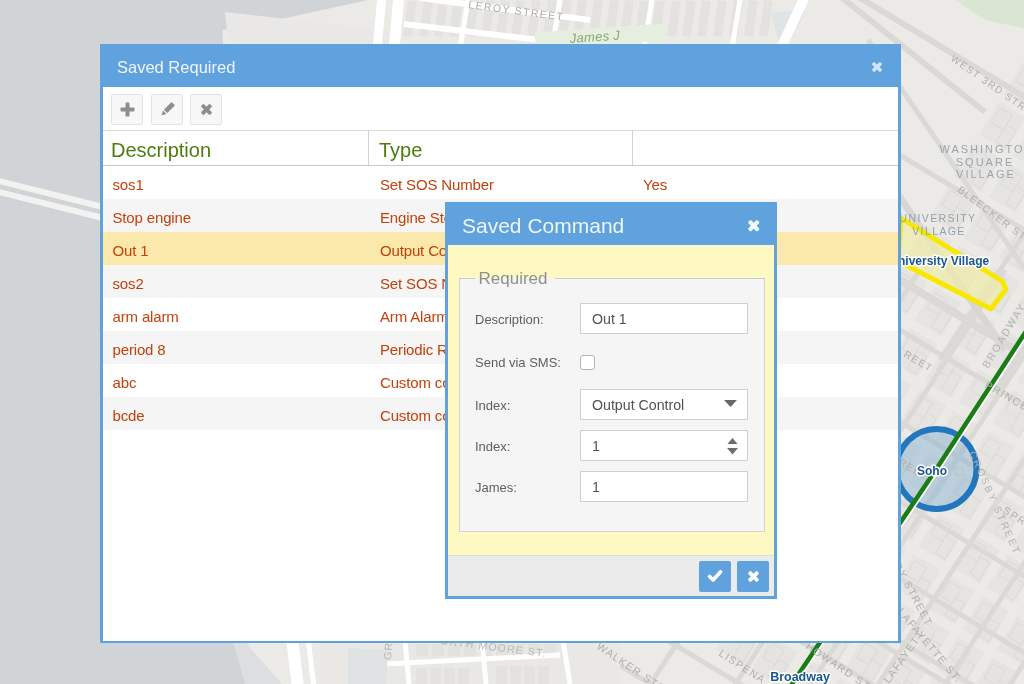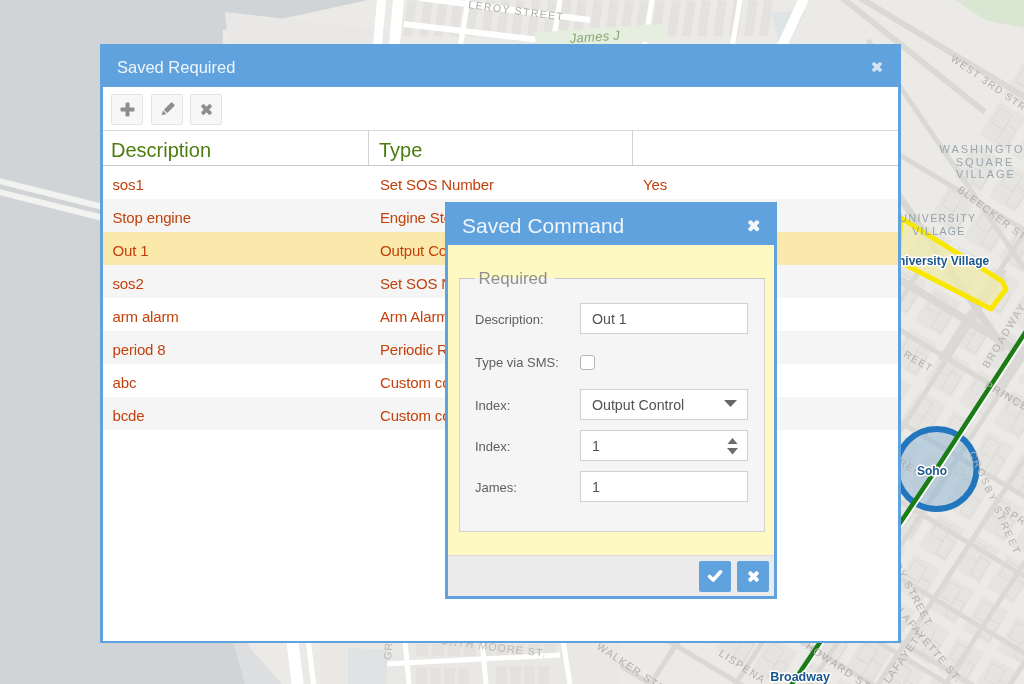--- a/index.html
+++ b/index.html
@@ -653,21 +653,21 @@
 
     <div class="abs" style="left:10.5px;top:32.5px;width:306px;height:254px;background:#f5f5f5;
          border:1px solid #d3d3d3;box-sizing:border-box;border-top:none"></div>
     <div class="abs" style="left:10.5px;top:32.5px;width:16px;height:1px;background:#c9c9c9"></div>
     <div class="abs" style="left:107px;top:32.5px;width:209.5px;height:1px;background:#c9c9c9"></div>
     <div class="abs" style="left:30.5px;top:24px;font-size:17px;color:#8f8f8f">Required</div>
 
     <div class="abs flabel" style="left:27px;top:67px">Description:</div>
     <div class="abs finput" style="left:132px;top:58px">Out 1</div>
 
-    <div class="abs flabel" style="left:27px;top:110px">Type via SMS:</div>
+    <div class="abs flabel" style="left:27px;top:110px">Send via SMS:</div>
     <div class="abs" style="left:132px;top:109.5px;width:15px;height:15px;background:#fff;border:1px solid #b5b5b5;border-radius:3px;box-sizing:border-box"></div>
 
     <div class="abs flabel" style="left:27px;top:152.5px">Index:</div>
     <div class="abs finput" style="left:132px;top:143.5px">Output Control</div>
     <svg class="abs" style="left:276px;top:155px" width="13" height="7" viewBox="0 0 13 7">
         <polygon points="0,0 13,0 6.5,7" fill="#666666"></polygon>
       </svg>
 
     <div class="abs flabel" style="left:27px;top:193.5px">Index:</div>
     <div class="abs finput" style="left:132px;top:184.5px">1</div>

